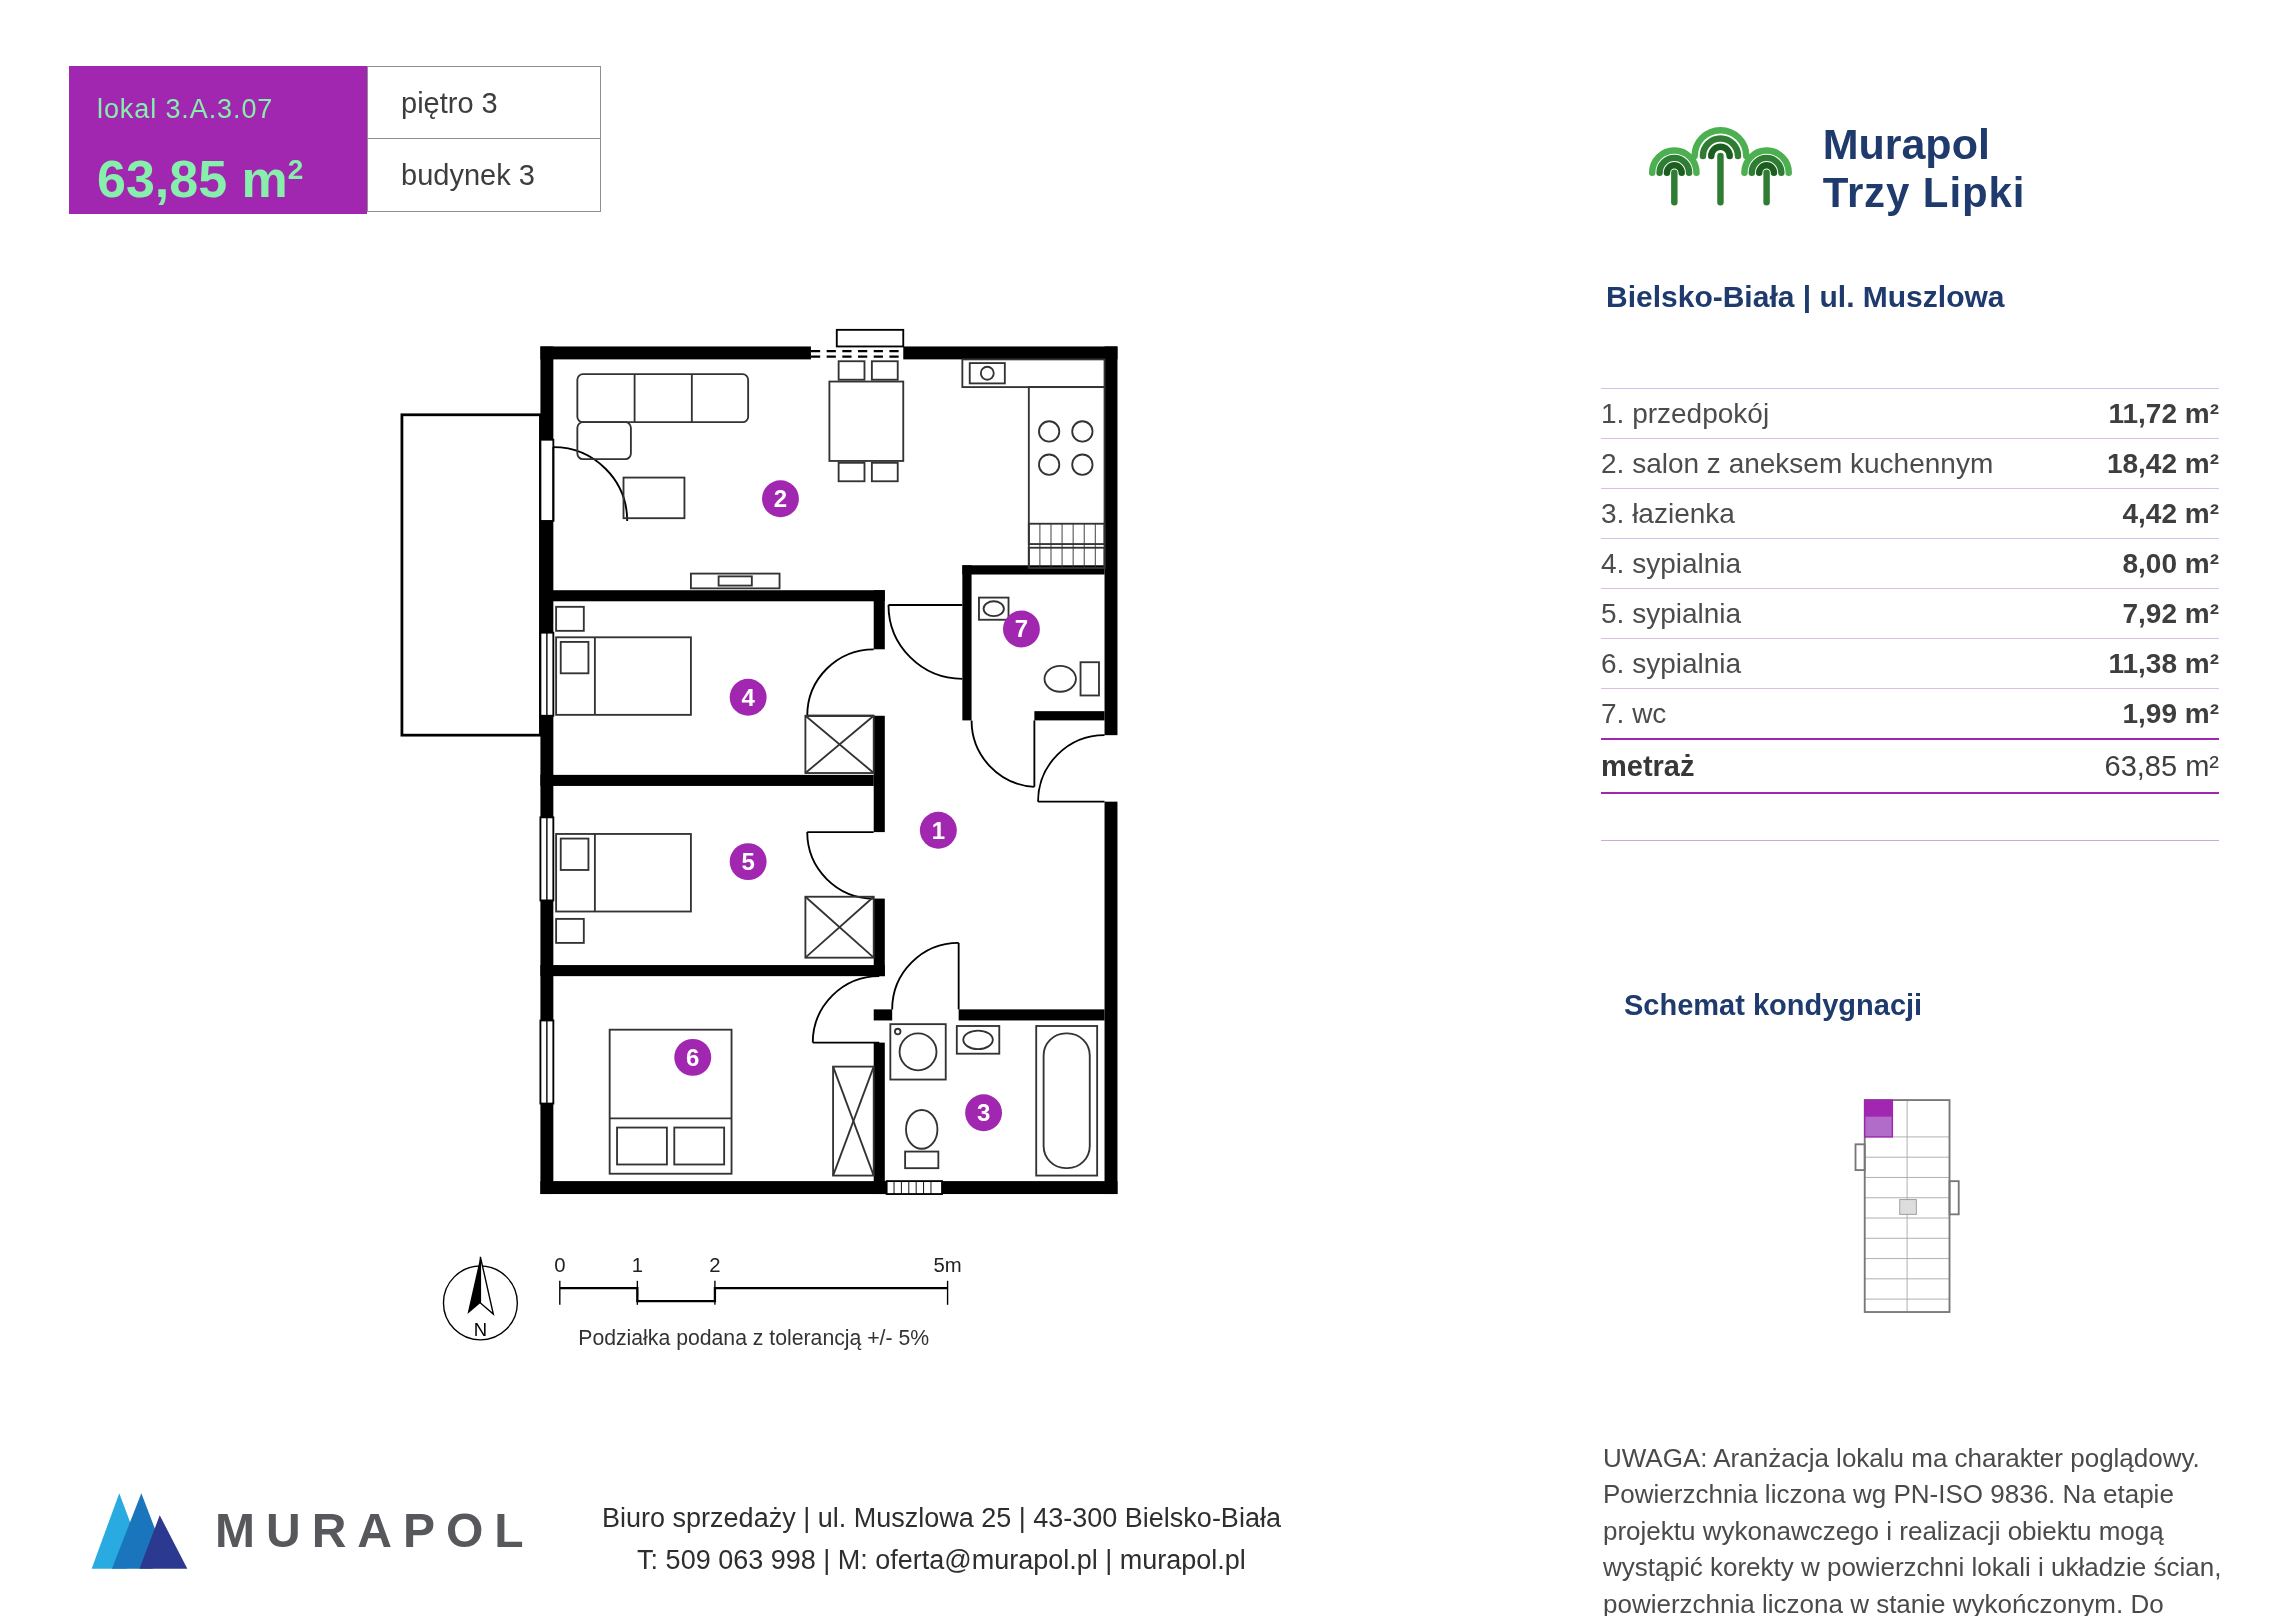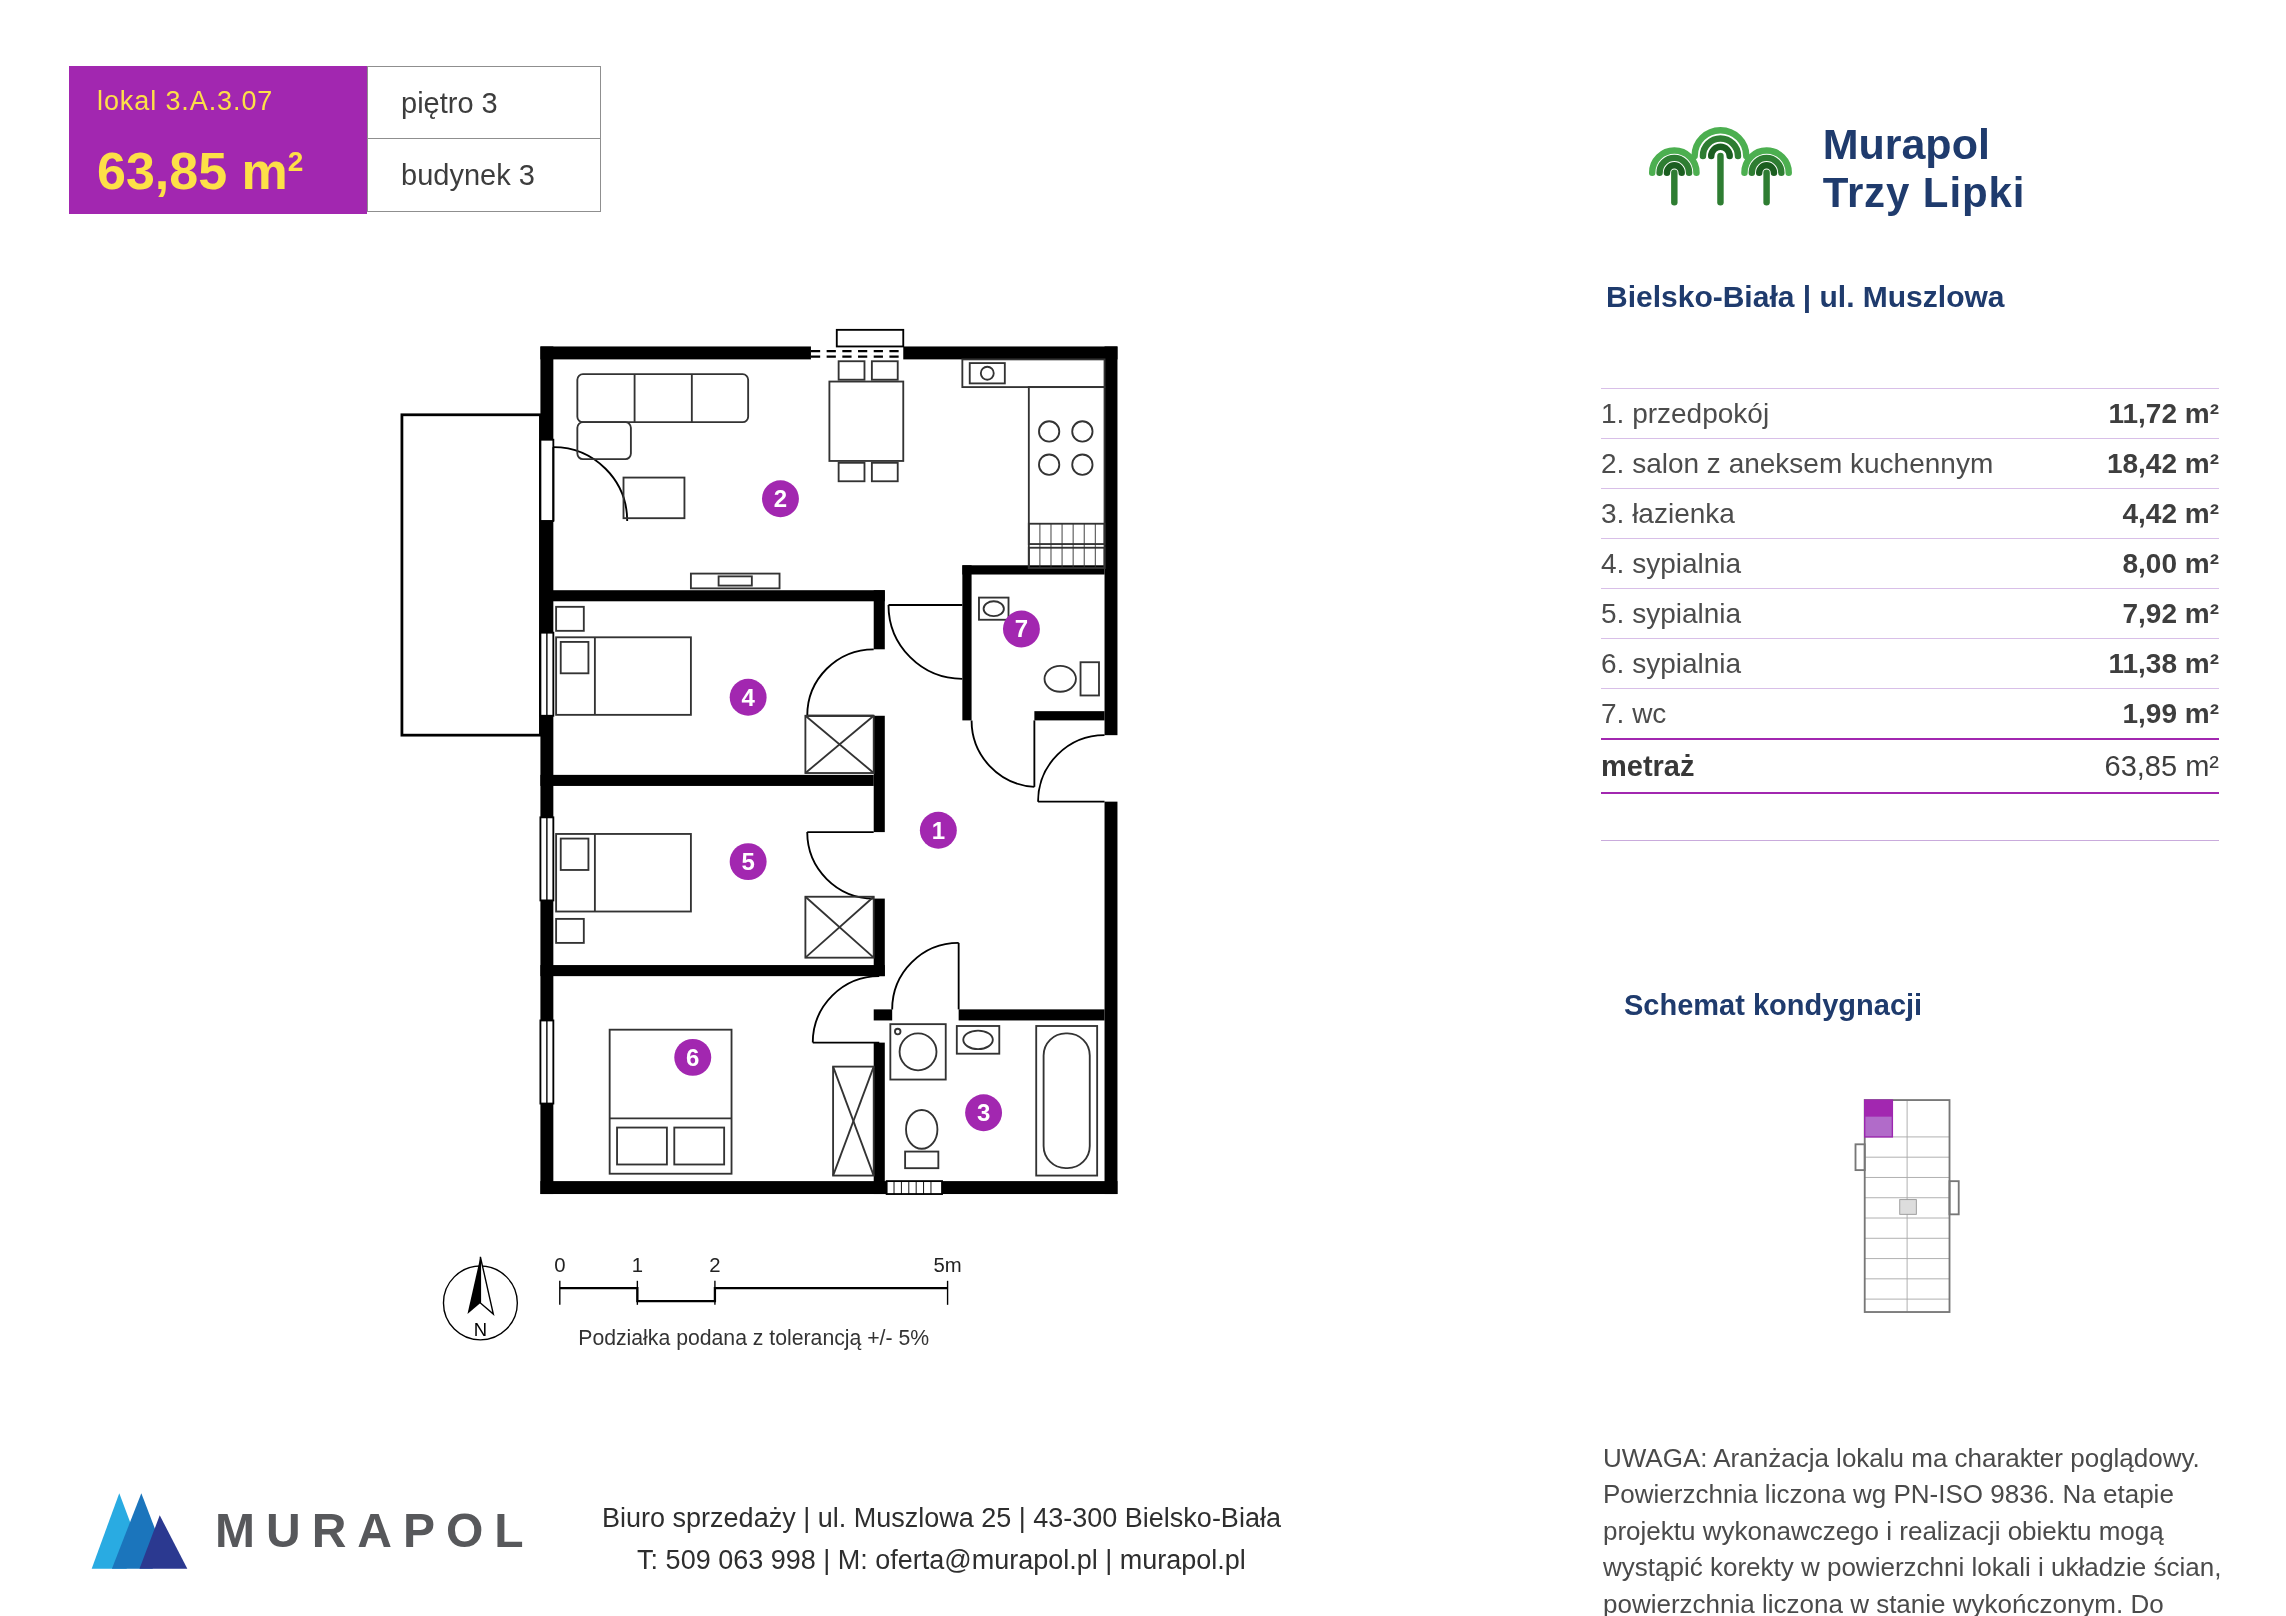--- a/index.html
+++ b/index.html
@@ -3,21 +3,21 @@
 <meta charset="utf-8">
 <style>
   html,body { margin:0; padding:0; background:#ffffff; }
   .page {
     position:relative; width:2286px; height:1617px; background:#fff;
     font-family:"Liberation Sans", sans-serif; overflow:hidden;
   }
   
   .lokal-box {
     position:absolute; left:69px; top:66px; width:298px; height:148px;
-    background:#A227B0; color:#fde047; box-sizing:border-box; padding:20px 0 0 28px;
+    background:#A227B0; color:#86efac; box-sizing:border-box; padding:28px 0 0 28px;
   }
   .lokal-label { font-size:27px; font-weight:400; letter-spacing:0.9px; }
   .lokal-area  { font-size:52px; font-weight:700; margin-top:24px; }
   .lokal-area sup { font-size:28px; }
   .meta-box {
     position:absolute; left:367px; width:234px; height:74px; box-sizing:border-box;
     border:1.8px solid #8f8f8f; background:#fff; display:flex; align-items:center;
     padding-left:33px; font-size:29px; color:#3d3d3d;
   }
   .meta-floor { top:66px; }

